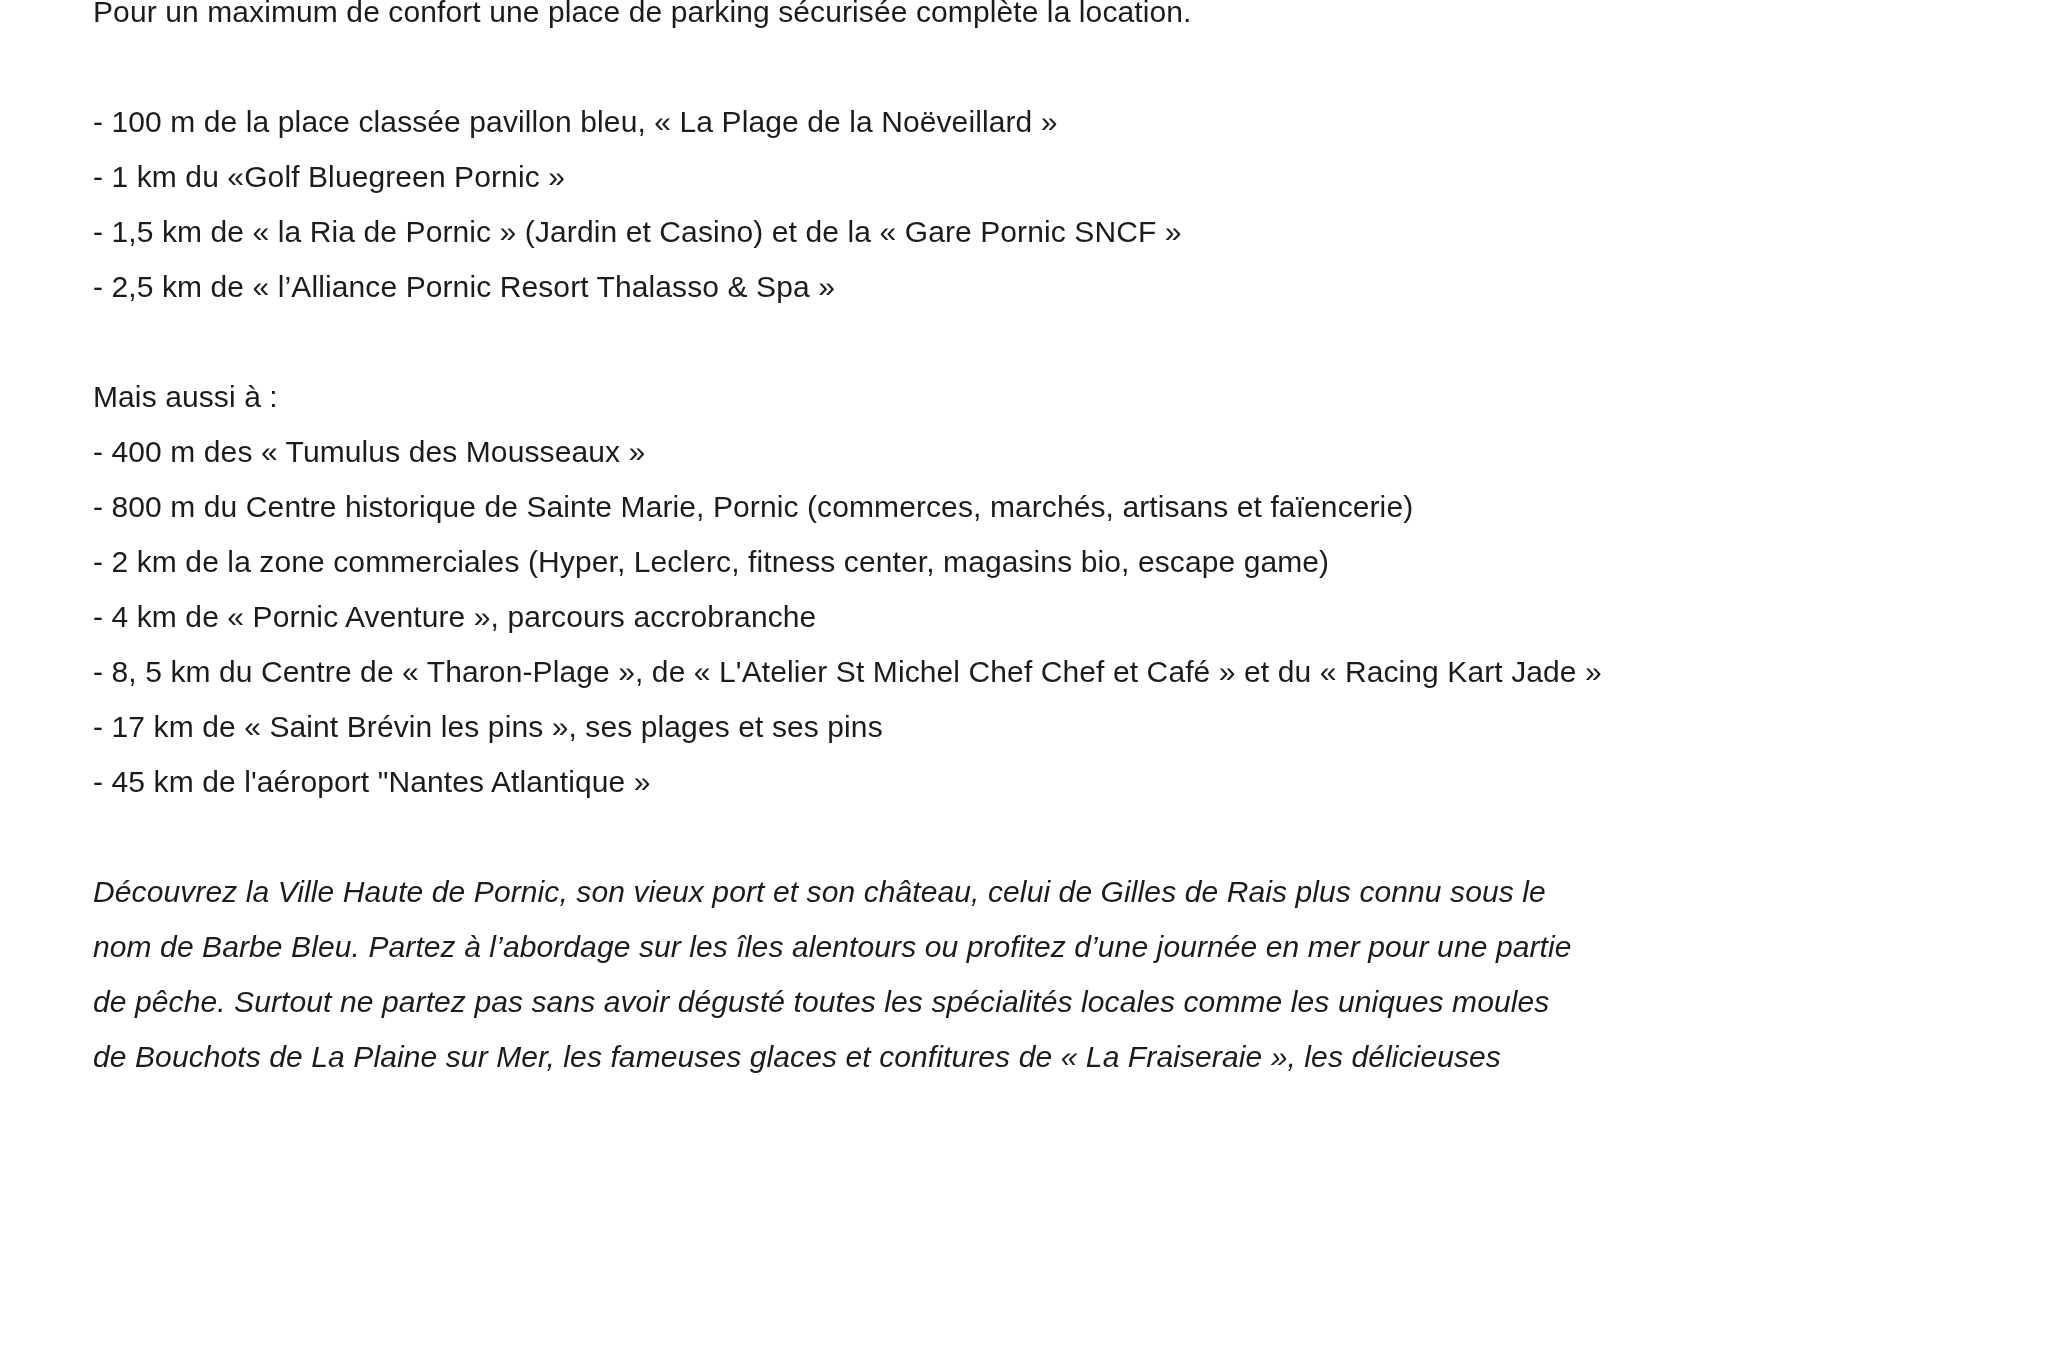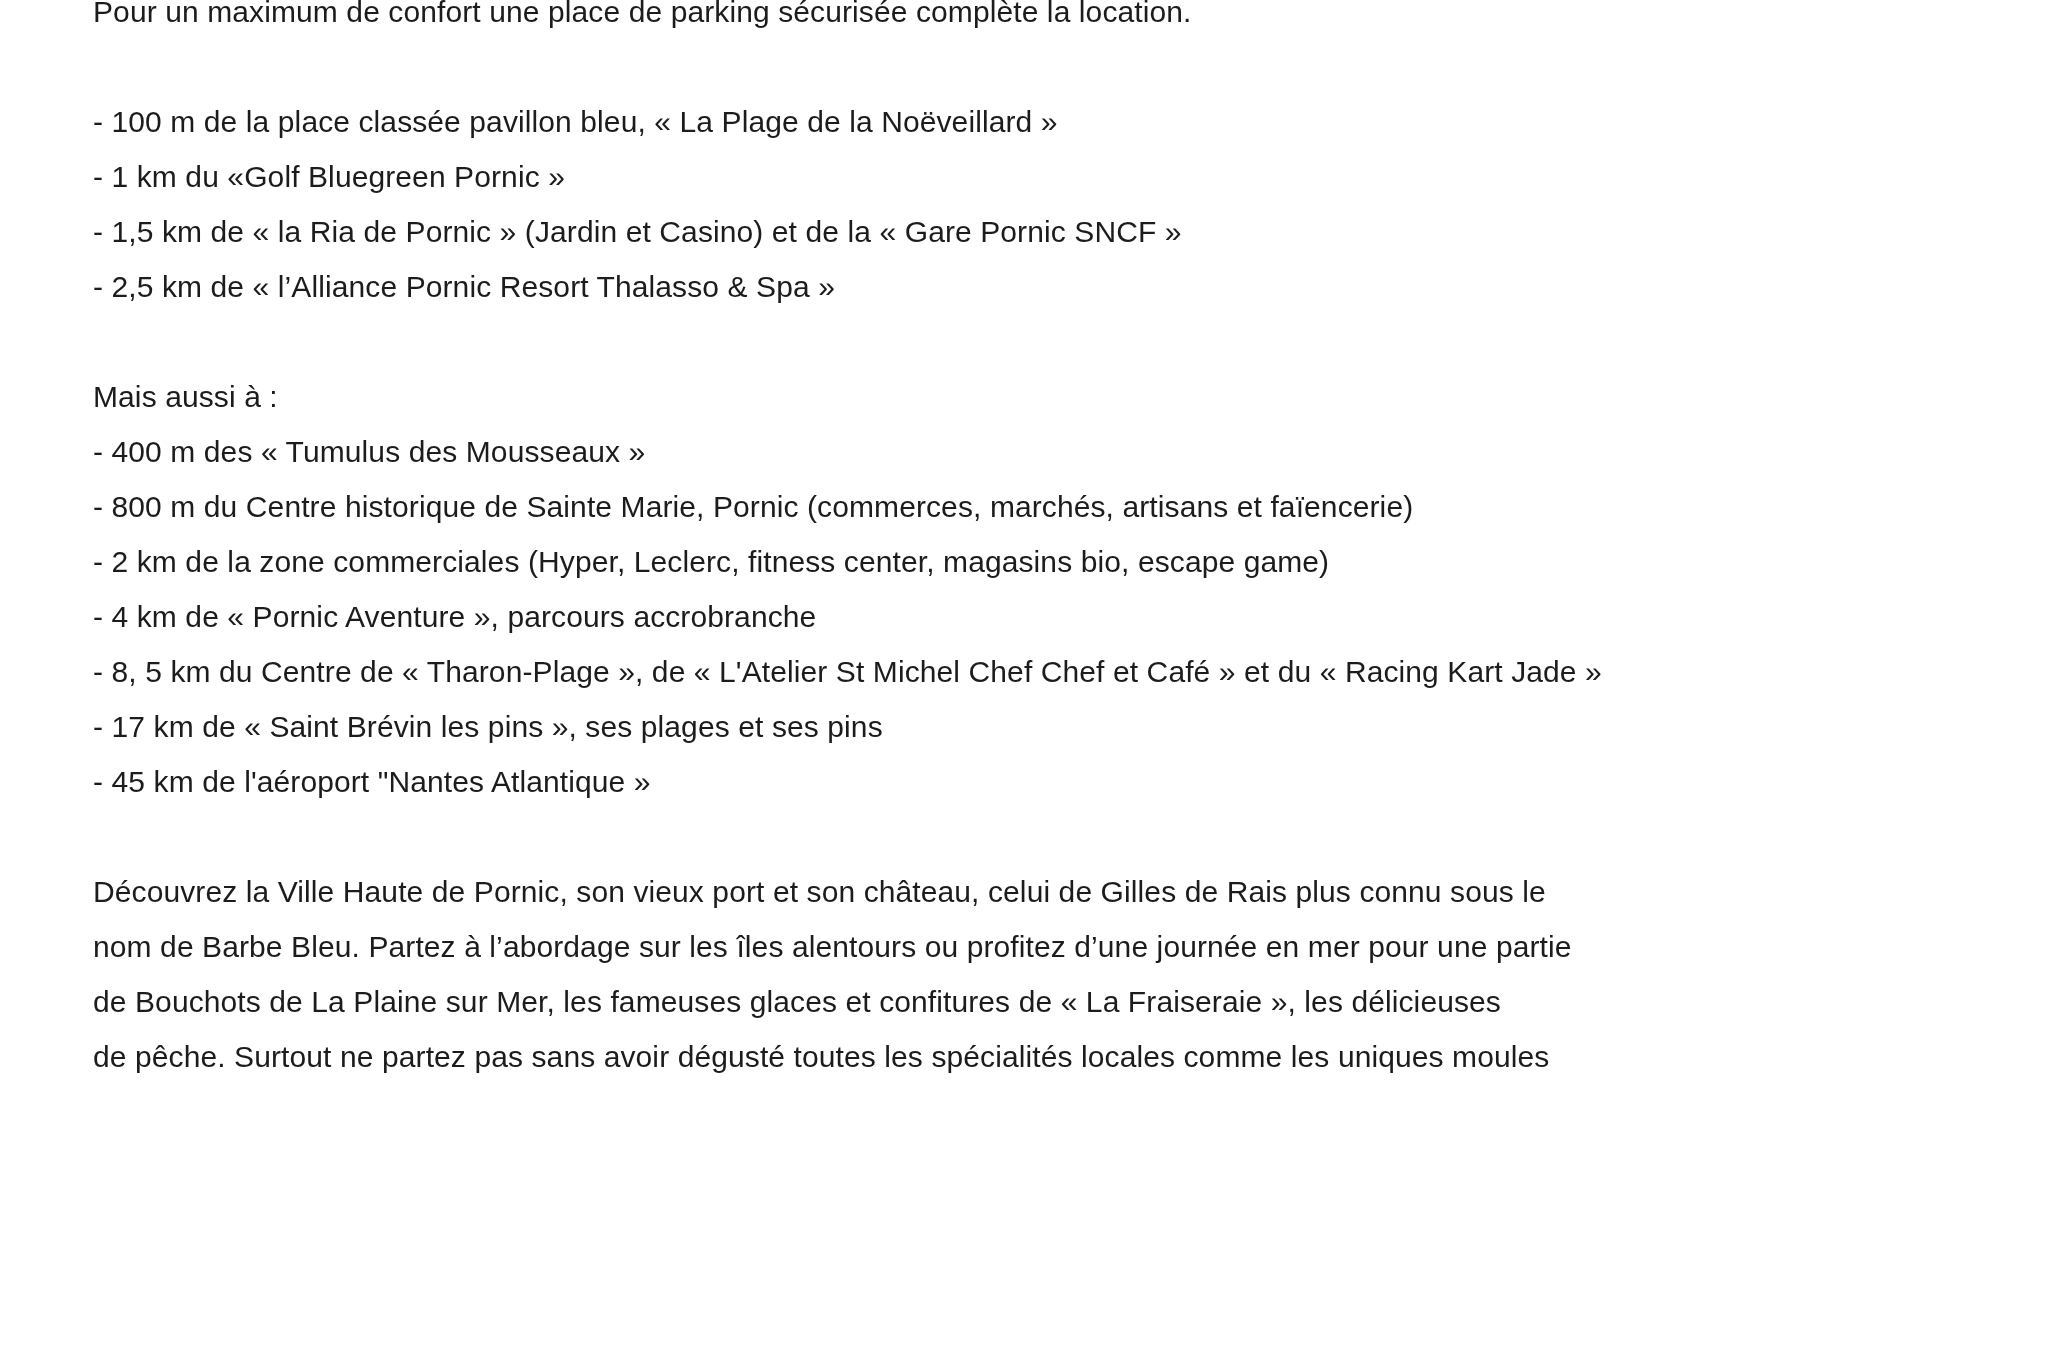--- a/index.html
+++ b/index.html
@@ -23,20 +23,21 @@
     padding-left: 93px;
     margin-top: -16px;
     color: #1c1c1c;
   }
   .paragraph {
     margin: 0 0 55px 0;
     padding: 0;
   }
   .paragraph:last-child {
     margin-bottom: 0;
+    font-style: italic;
   }
   .line {
     font-size: 30px;
     line-height: 55px;
     font-weight: 400;
     white-space: nowrap;
     letter-spacing: 0.1px;
   }
 </style>
 </head>
@@ -59,17 +60,17 @@
         <div class="line">- 800 m du Centre historique de Sainte Marie, Pornic (commerces, marchés, artisans et faïencerie)</div>
         <div class="line">- 2 km de la zone commerciales (Hyper, Leclerc, fitness center, magasins bio, escape game)</div>
         <div class="line">- 4 km de « Pornic Aventure », parcours accrobranche</div>
         <div class="line">- 8, 5 km du Centre de « Tharon-Plage », de « L'Atelier St Michel Chef Chef et Café » et du « Racing Kart Jade »</div>
         <div class="line">- 17 km de « Saint Brévin les pins », ses plages et ses pins</div>
         <div class="line">- 45 km de l'aéroport "Nantes Atlantique »</div>
       </div>
       <div class="paragraph">
         <div class="line">Découvrez la Ville Haute de Pornic, son vieux port et son château, celui de Gilles de Rais plus connu sous le</div>
         <div class="line">nom de Barbe Bleu. Partez à l’abordage sur les îles alentours ou profitez d’une journée en mer pour une partie</div>
+        <div class="line">de pêche. Surtout ne partez pas sans avoir dégusté toutes les spécialités locales comme les uniques moules</div>
         <div class="line">de Bouchots de La Plaine sur Mer, les fameuses glaces et confitures de « La Fraiseraie », les délicieuses</div>
-        <div class="line">de pêche. Surtout ne partez pas sans avoir dégusté toutes les spécialités locales comme les uniques moules</div>
       </div>
     </div>
 </div>
 
 </body></html>

